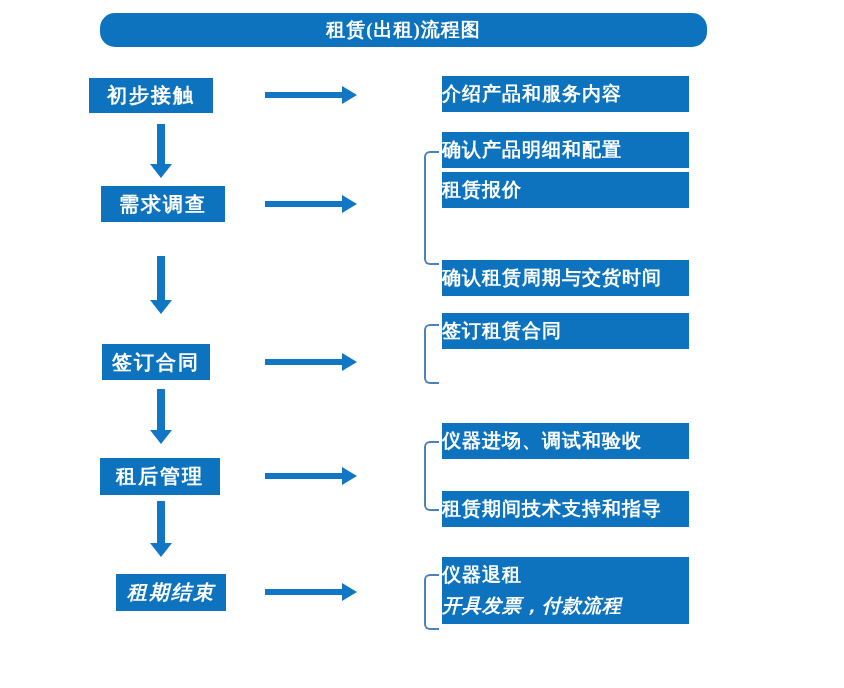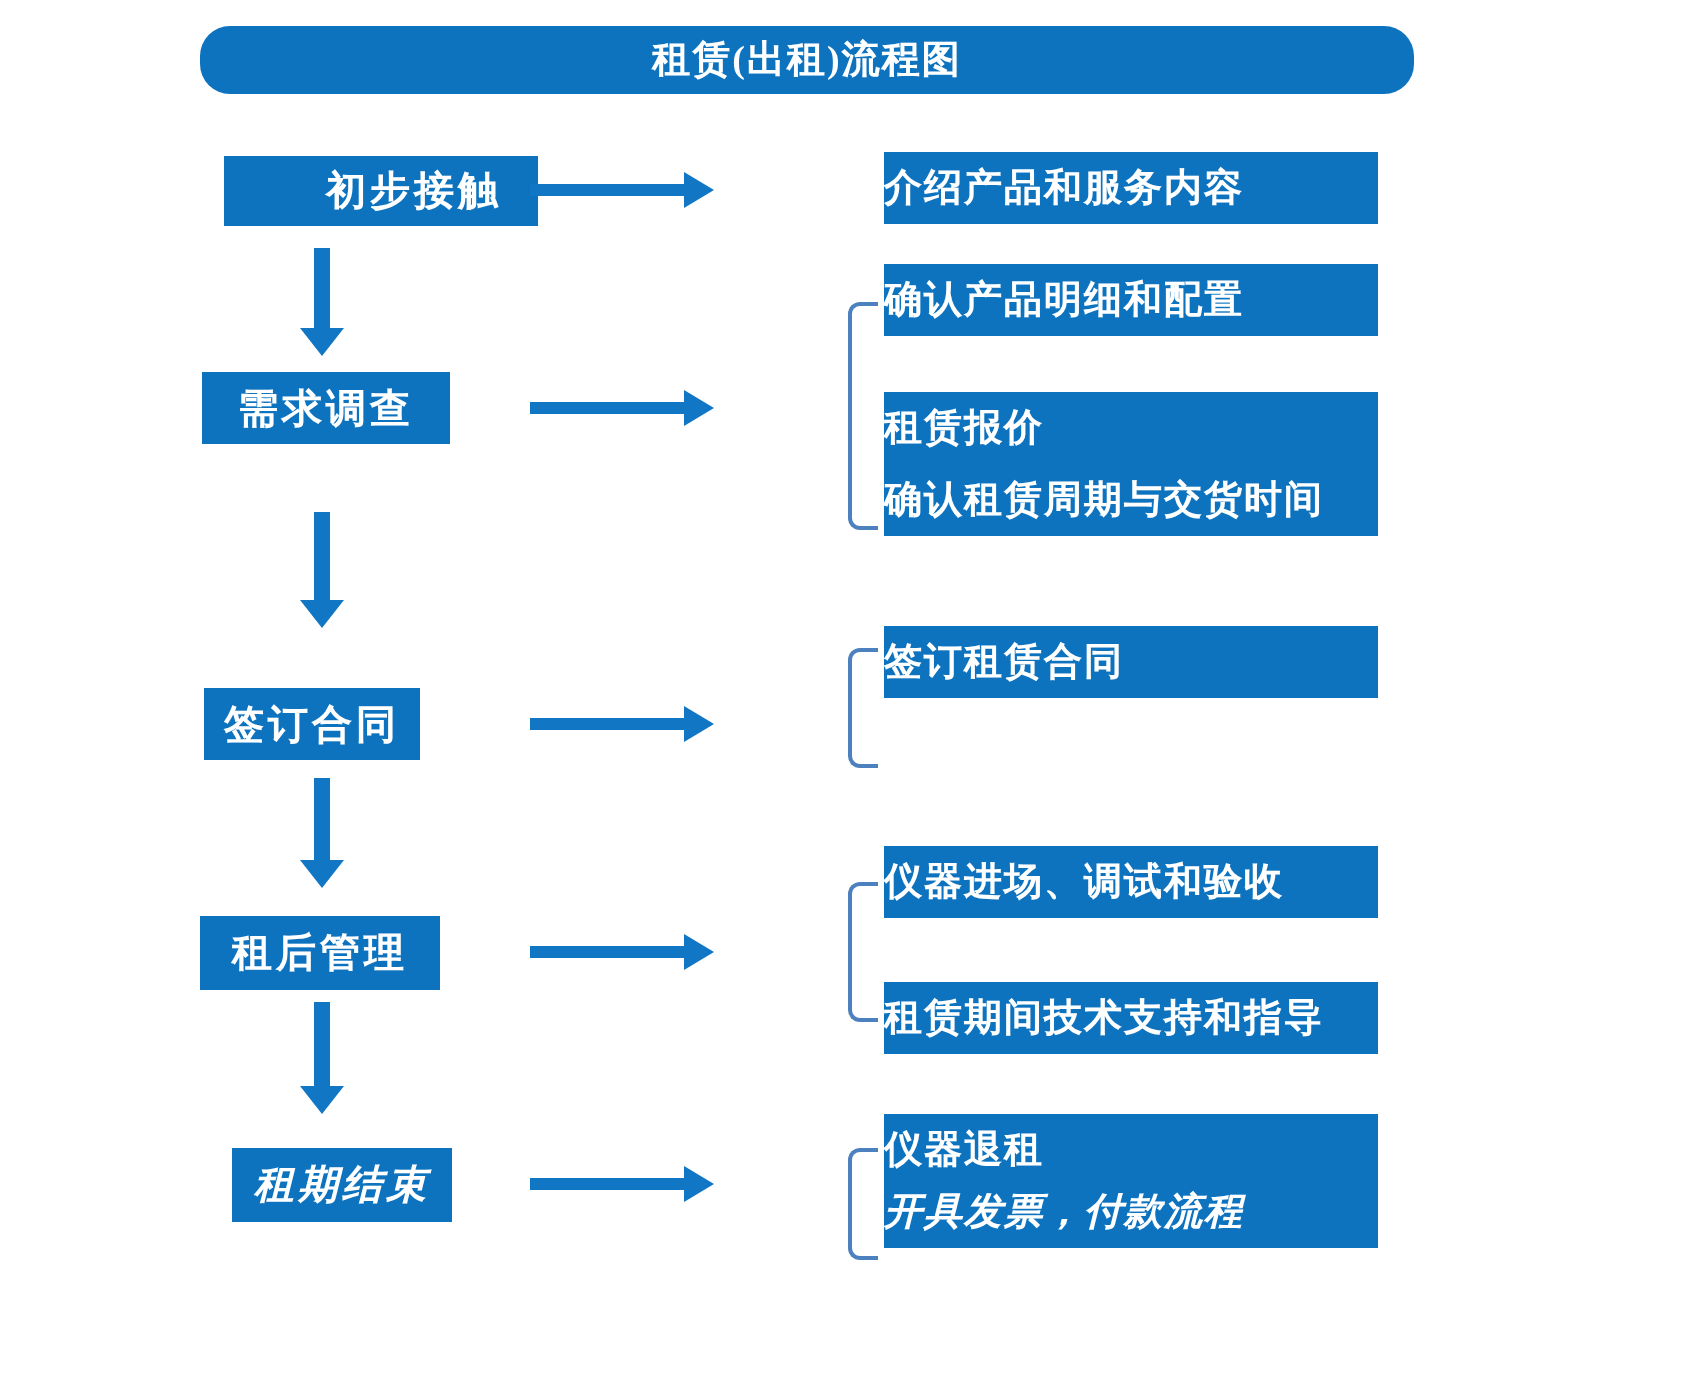--- a/index.html
+++ b/index.html
@@ -38,21 +38,21 @@
     border-radius:6px 0 0 6px;background:transparent;
   }
 </style>
 </head>
 <body>
 
 <div class="stage" style="--primary: #0d73bf; --arrow: #1176c4; --bracket: #4c80be; --text-on-blue: #ffffff; --bg: #ffffff;">
 
   <div class="titlebar">租赁(出租)流程图</div>
 
-  <div class="lbox" style="left:112px;top:78px;width:124px;height:35px;padding-left:33px;">初步接触</div>
+  <div class="lbox" style="left:89px;top:78px;width:124px;height:35px;">初步接触</div>
   <div class="lbox" style="left:101px;top:186px;width:124px;height:36px;">需求调查</div>
   <div class="lbox" style="left:102px;top:344px;width:108px;height:36px;">签订合同</div>
   <div class="lbox" style="left:100px;top:458px;width:120px;height:37px;">租后管理</div>
   <div class="lbox" style="left:116px;top:574px;width:110px;height:37px;font-style:italic;">租期结束</div>
 
   <div class="varrow" style="top:124px;height:54px;">
     <div class="shaft"></div>
     <div class="head"></div>
   </div>
   <div class="varrow" style="top:256px;height:58px;">
@@ -89,21 +89,21 @@
     <div class="head"></div>
   </div>
 
   <div class="bracket" style="top:151px;height:110px;"></div>
   <div class="bracket" style="top:324px;height:56px;"></div>
   <div class="bracket" style="top:441px;height:66px;"></div>
   <div class="bracket" style="top:574px;height:52px;"></div>
 
   <div class="rbox" style="top:76px;">介绍产品和服务内容</div>
   <div class="rbox" style="top:132px;">确认产品明细和配置</div>
-  <div class="rbox" style="top:196px;text-align:right;">租赁报价</div>
-  <div class="rbox" style="top:232px;">确认租赁周期与交货时间</div>
+  <div class="rbox" style="top:172px;text-align:right;">租赁报价</div>
+  <div class="rbox" style="top:260px;">确认租赁周期与交货时间</div>
   <div class="rbox" style="top:313px;">签订租赁合同</div>
   <div class="rbox" style="top:423px;">仪器进场、调试和验收</div>
   <div class="rbox" style="top:491px;">租赁期间技术支持和指导</div>
   <div class="rbox" style="top:557px;">仪器退租</div>
   <div class="rbox" style="top:588px;font-style:italic;">开具发票，付款流程</div>
 
 </div>
 
 </body></html>

